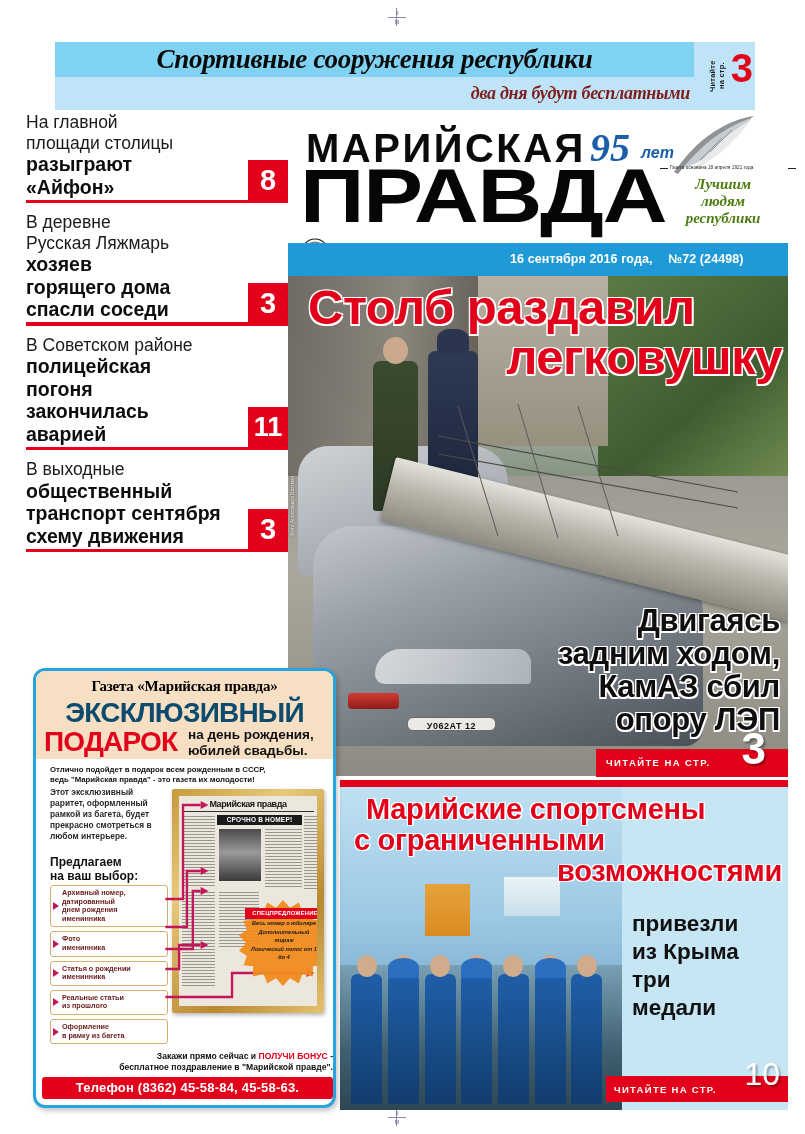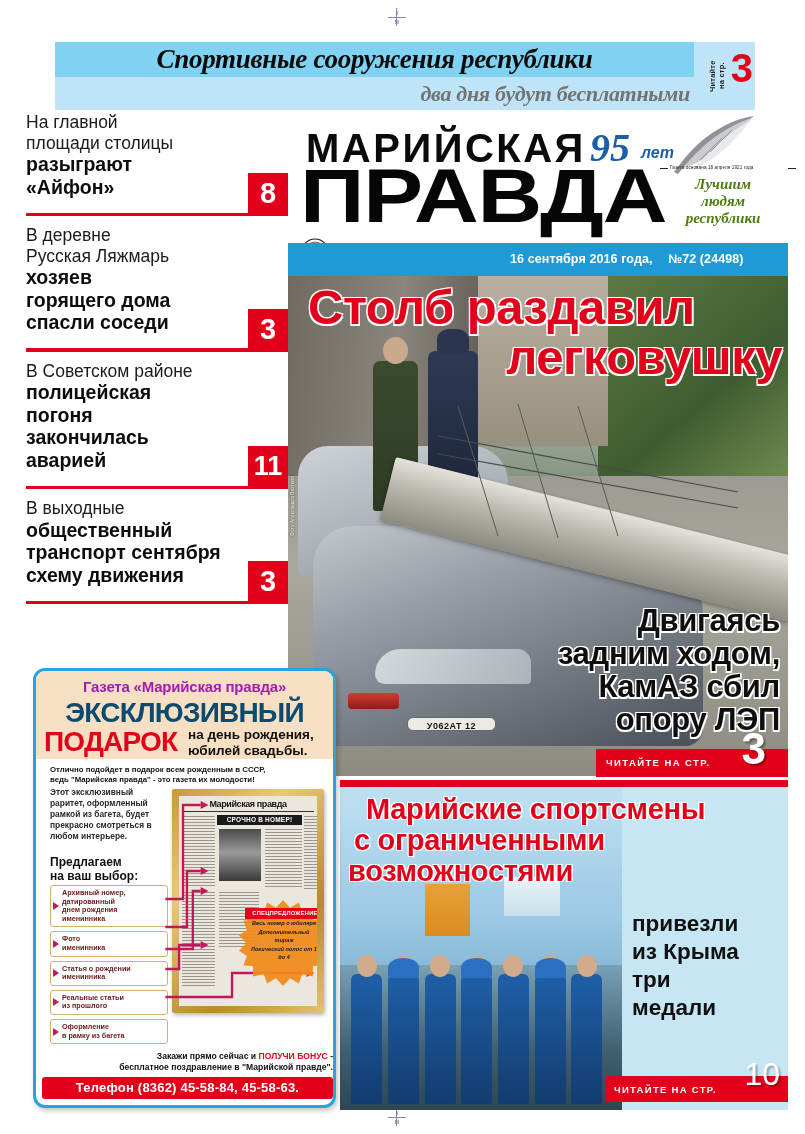--- a/index.html
+++ b/index.html
@@ -41,43 +41,43 @@
   .tb-line1 span {
     display: block; text-align: center; color: #0a0a0a;
     font-style: italic; font-weight: bold; font-size: 27px; line-height: 34px;
     letter-spacing: -0.3px;
     font-family: "Liberation Serif", serif;
   }
   .tb-line2 {
     position: absolute; left: 128px; top: 35px; width: 511px; height: 33px;
   }
   .tb-line2 span {
-    display: block; text-align: right; color: #737373;
-    font-style: italic; font-weight: bold; font-size: 22px; line-height: 33px;
+    display: block; text-align: right; color: #7f1d1d;
+    font-style: italic; font-weight: bold; font-size: 18px; line-height: 33px;
     letter-spacing: -0.3px; padding-right: 4px;
     font-family: "Liberation Serif", serif;
   }
   .tb-badge {
     position: absolute; left: 655px; top: 0px; width: 45px; height: 68px;
   }
   .tb-badge-txt {
     position: absolute; left: -2px; top: 10px;
     writing-mode: vertical-rl; transform: rotate(180deg);
     font-size: 7.5px; font-weight: bold; color: #1a1a1a; letter-spacing: 0.2px;
     text-align: center; line-height: 9px; height: 48px;
   }
   .tb-badge-num {
     position: absolute; right: 2px; top: 6px;
     font-size: 40px; font-weight: bold; color: #e2001a; line-height: 40px;
     font-family: "Liberation Sans", sans-serif;
   }
 
   
   .sidebar { position: absolute; left: 26px; top: 112px; width: 262px; }
-  .teaser { position: relative; padding-bottom: 18px; margin-bottom: 9px; }
+  .teaser { position: relative; padding-bottom: 5px; margin-bottom: 9px; }
   .teaser .kicker {
     font-size: 17.5px; line-height: 20.5px; color: #1b1b1b; font-weight: 400;
   }
   .teaser .head {
     font-size: 19.5px; line-height: 22.5px; color: #0d0d0d; font-weight: bold;
     padding-right: 46px;
   }
   .teaser .rule {
     position: absolute; left: 0; bottom: 0; width: 100%; height: 3.5px; background: #e2001a;
   }
@@ -287,21 +287,21 @@
     background:#2a6fc0; border-radius:50% 50% 10% 10%;
   }
   .sp-head {
     position: absolute; left: 8px; top: 14px; width: 436px;
     color: #e2001a; font-weight: bold; font-size: 29px; line-height: 31px;
     letter-spacing: -0.3px;
     text-shadow: 1.4px 1.4px 0 #fff, -1.1px -1.1px 0 #fff, 1.4px -1.1px 0 #fff, -1.1px 1.4px 0 #fff;
   }
   .sp-head .a { display:block; text-align:left; padding-left:18px; }
   .sp-head .b { display:block; text-align:left; padding-left:6px; }
-  .sp-head .c { display:block; padding-right:2px; }
+  .sp-head .c { display:block; text-align:right; padding-right:2px; }
   .sp-sub {
     position: absolute; left: 292px; top: 130px; width: 150px;
     color: #111; font-weight: bold; font-size: 22.5px; line-height: 28px;
   }
   .sp-readon {
     position: absolute; left: 266px; top: 296px; width: 182px; height: 26px;
     background: #e2001a;
   }
   .sp-readon .lbl {
     position:absolute; left:8px; top:8px; color:#fff; font-size:9.5px;
@@ -319,21 +319,21 @@
     background: #ffffff; border: 3px solid #29a3dc; border-radius: 12px;
     overflow: hidden;
     box-shadow: 2px 3px 5px rgba(0,0,0,.22);
   }
   .ad-top {
     position: absolute; left: 0; top: 0; width: 100%; height: 88px;
     background: #f6dfc2;
   }
   .ad-t1 {
     position:absolute; left:0; top:7px; width:100%; text-align:center;
-    font-size:15px; font-weight:bold; color:#a21caf; letter-spacing:-0.2px;
+    font-size:15px; font-weight:bold; color:#000000; letter-spacing:-0.2px;font-family:Liberation Serif, serif;
   }
   .ad-t2 {
     position:absolute; left:0; top:26px; width:100%; text-align:center;
     font-size:28px; font-weight:bold; color:#0c4a6e; letter-spacing:-0.8px;
   }
   .ad-t3 {
     position:absolute; left:8px; top:55px;
     font-size:28px; font-weight:bold; color:#e2001a; letter-spacing:-0.8px;
   }
   .ad-t4 {

